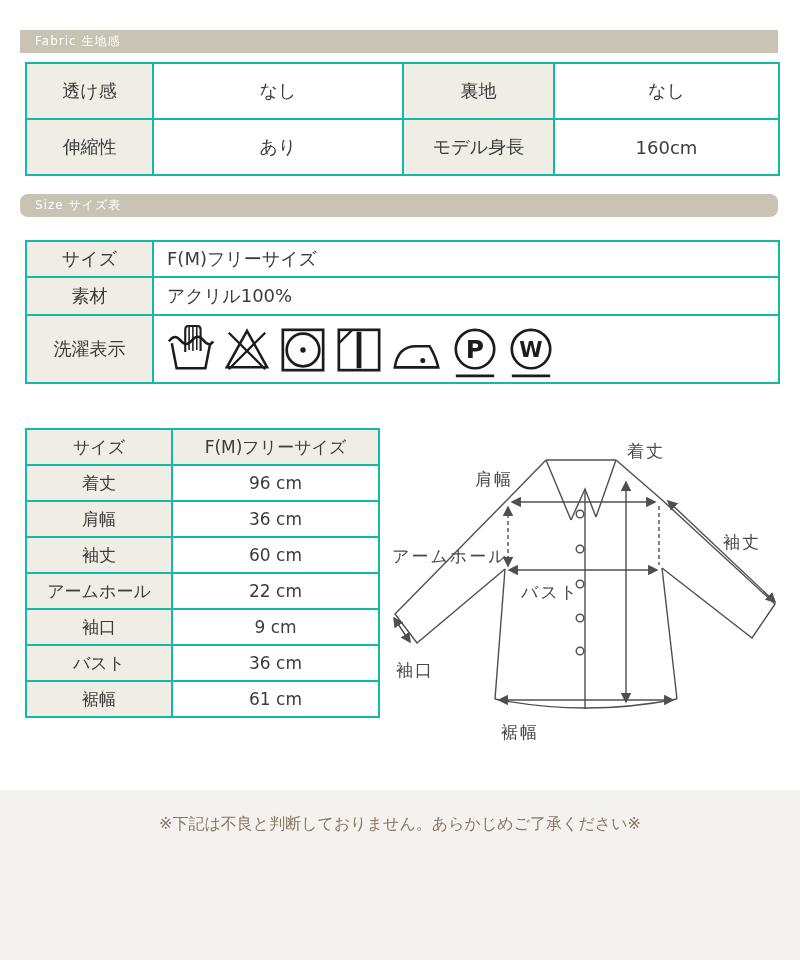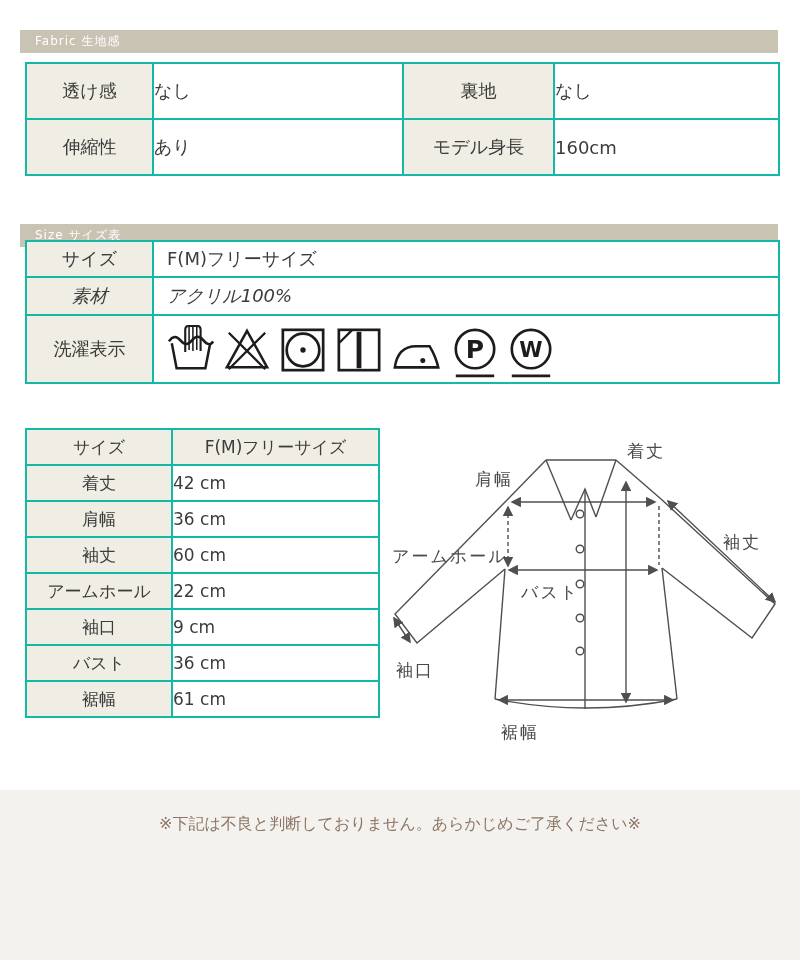--- a/index.html
+++ b/index.html
@@ -6,34 +6,34 @@
   body{
     width:800px;height:960px;position:relative;background:#ffffff;
     font-family:"DejaVu Sans","Liberation Sans",sans-serif;color:#3c3c3c;overflow:hidden;
   }
   .section-bar{
     position:absolute;left:20px;width:758px;height:23px;background:#c9c3b4;
     color:#ffffff;font-size:12px;line-height:23px;padding-left:15px;
     box-sizing:border-box;letter-spacing:1px;font-weight:500;
   }
   #bar-fabric{top:30px;}
-  #bar-size{top:224px;}
+  #bar-size{top:194px;border-radius:8px;}
 
   table{border-collapse:collapse;position:absolute;table-layout:fixed;background:#fff;}
   td{border:2px solid #14b8a6;font-size:18px;padding:0;}
   .label-cell{background:#f0ede4;text-align:center;}
-  .value-cell{background:#ffffff;}
+  .value-cell{background:#ffffff;text-align:center;}
 
   #fabric-table{top:62px;left:25px;width:753px;}
   #fabric-table td{height:54px;}
 
   #spec-table{top:240px;left:25px;width:753px;}
   #spec-table .value-cell{text-align:left;padding-left:13px;}
   #spec-table tr:nth-child(1) td{height:34px;}
-  #spec-table tr:nth-child(2) td{height:36px;font-style:italic;}
+  #spec-table tr:nth-child(2) td{height:36px;}
   #spec-table tr:nth-child(3) td{height:66px;text-align:center;}
 
   .care-icons{display:flex;align-items:flex-start;gap:8px;padding:4px 0 2px 0;}
   .care-icons svg{display:block;}
 
   #measure-table{top:428px;left:25px;width:353px;}
   #measure-table td{height:34px;font-size:17px;}
 
   #garment-diagram{position:absolute;left:378px;top:432px;}
 
@@ -147,21 +147,21 @@
       <col style="width:146px">
       <col style="width:207px">
     </colgroup>
   <tbody>
       <tr>
     <td class="label-cell">サイズ</td>
     <td class="label-cell">F(M)フリーサイズ</td>
   </tr>
   <tr>
     <td class="label-cell">着丈</td>
-    <td class="value-cell">42 cm</td>
+    <td class="value-cell">96 cm</td>
   </tr>
   <tr>
     <td class="label-cell">肩幅</td>
     <td class="value-cell">36 cm</td>
   </tr>
   <tr>
     <td class="label-cell">袖丈</td>
     <td class="value-cell">60 cm</td>
   </tr>
   <tr>

